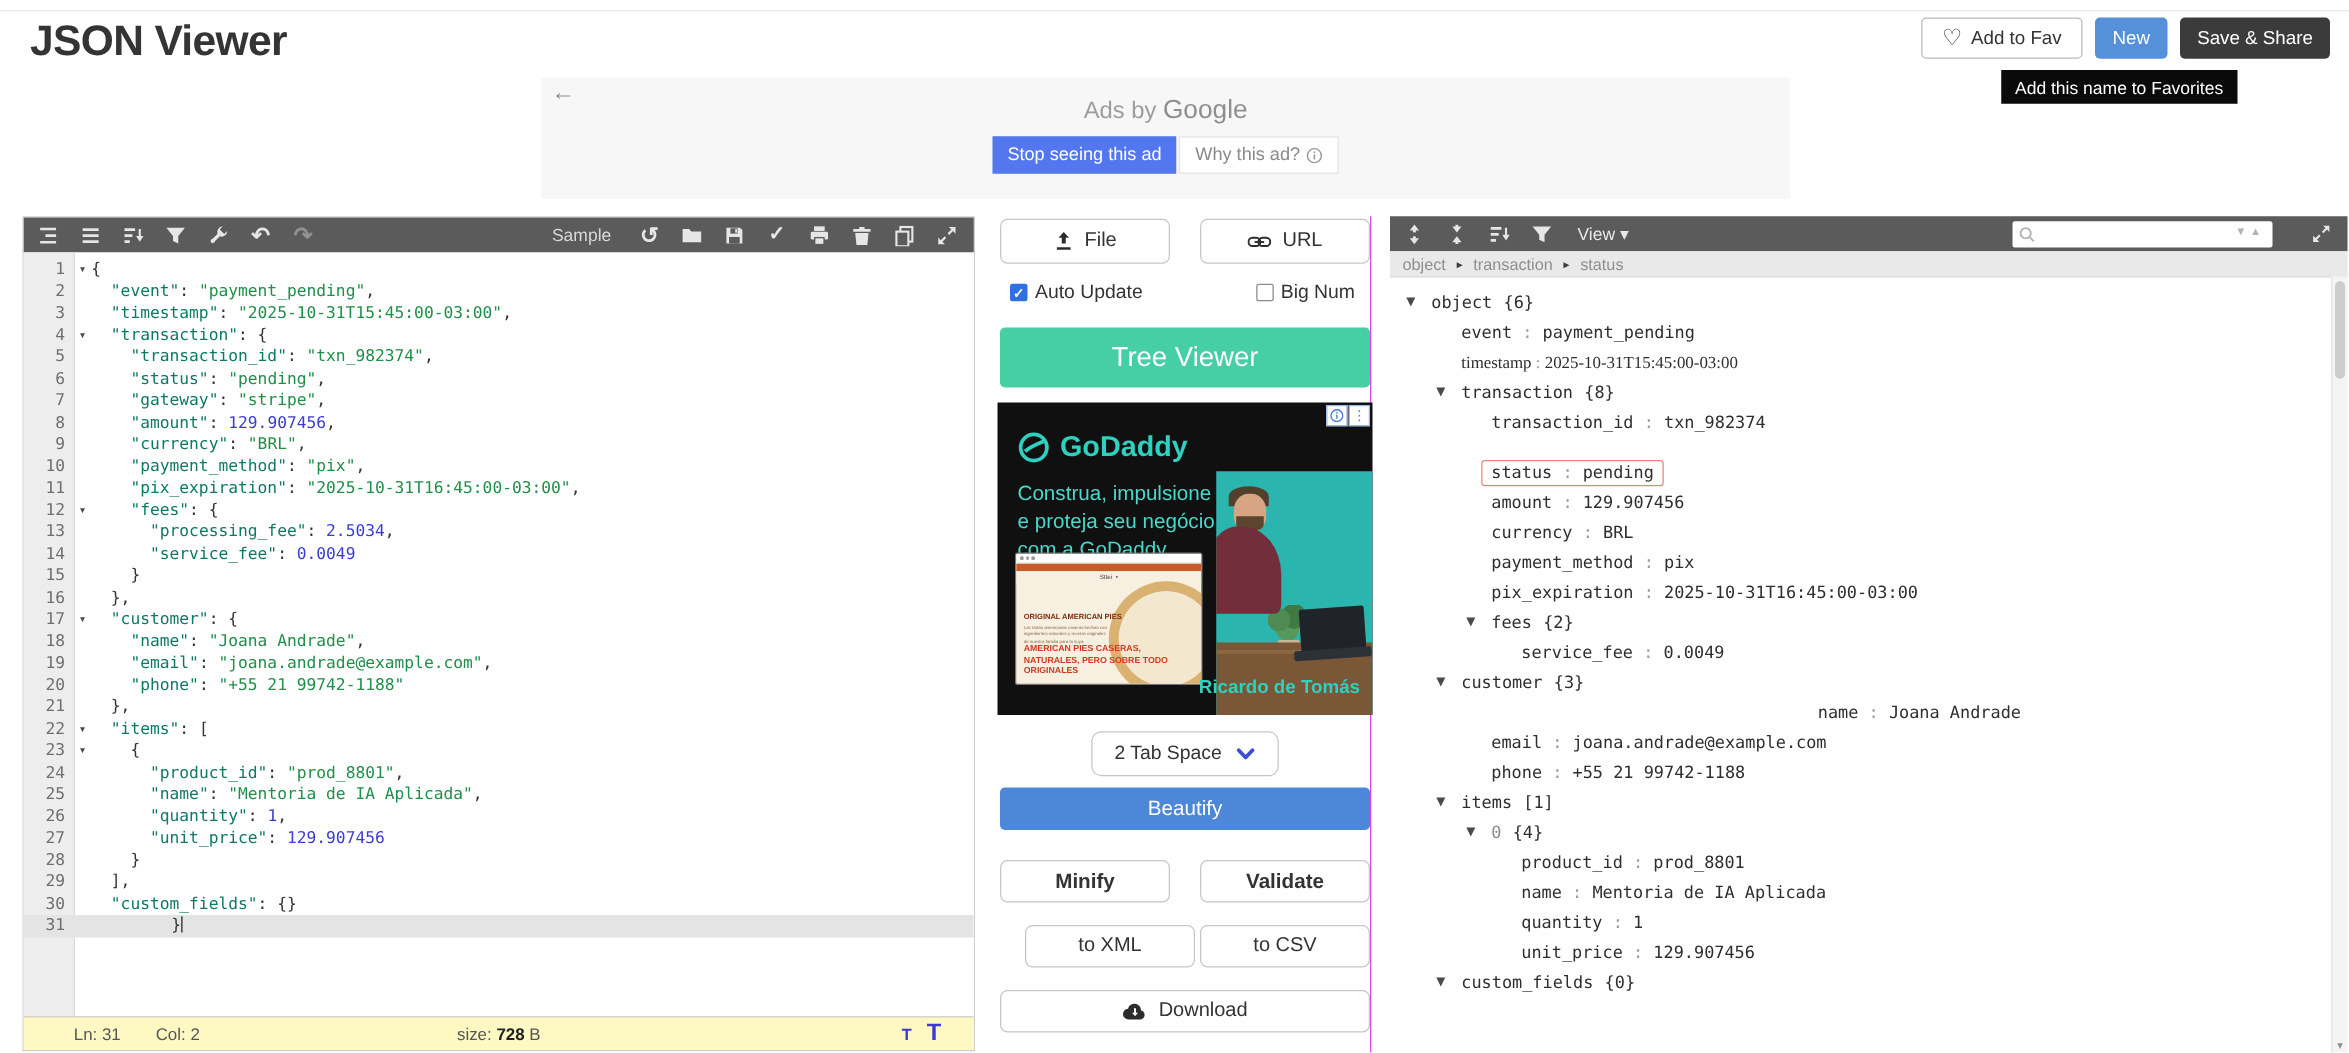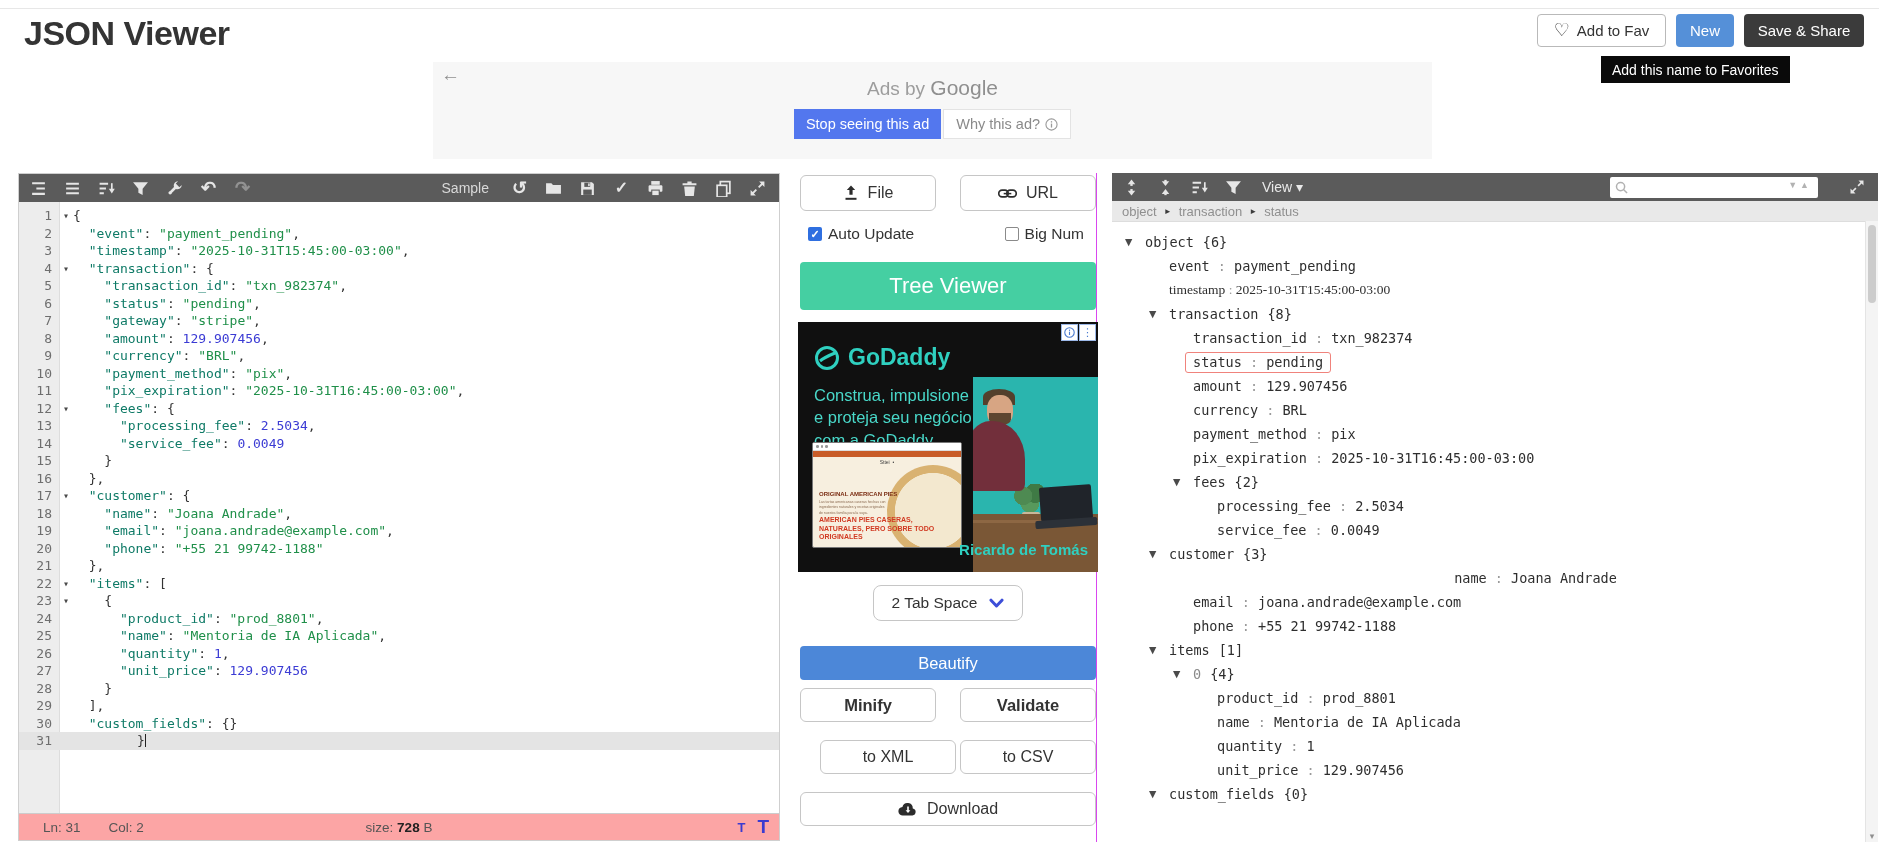--- a/index.html
+++ b/index.html
@@ -47,22 +47,22 @@
   #editor-lines{position:absolute;left:0;top:5px;right:0;}
   .cm-row{display:flex;height:17.5px;line-height:17.5px;white-space:pre;position:relative;}
   .cm-row.active{background:#e4e4e4;gap:32px;}
   .cm-num{width:40px;flex:0 0 40px;text-align:right;padding-right:7px;box-sizing:border-box;color:#6e6e6e;}
   .cm-fold{width:14px;flex:0 0 14px;text-align:center;color:#4a4a4a;font-size:10px;cursor:pointer;}
   .tk-k{color:#0e7a66;}
   .tk-s{color:#1f8f49;}
   .tk-n{color:#3b3bd4;}
   .tk-p{color:#333;}
   .cursor{display:inline-block;width:1px;height:13px;border-left:1.4px solid #222;vertical-align:-2px;}
-  #editor-status{height:26px;background:#fca5a5;border-top:1px solid #ccc;display:flex;align-items:center;
-    font-size:13.5px;color:#555;padding:0 10px;position:relative;}
+  #editor-status{height:26px;background:#fef9c3;border-top:1px solid #ccc;display:flex;align-items:center;
+    font-size:13.5px;color:#555;padding:0 26px;position:relative;}
   #editor-status .ln{margin-left:14px;}
   #editor-status .col{margin-left:28px;}
   #size-wrap{position:absolute;left:0;right:0;text-align:center;color:#555;}
   #size-wrap b{color:#222;}
   .tsmall{color:#3b3bd0;font-weight:bold;font-size:13px;margin-left:14px;cursor:pointer;}
   .tbig{color:#3b3bd0;font-weight:bold;font-size:19px;margin-left:12px;cursor:pointer;}
   #editor-status .endflex{flex:1;}
 
   
   #mid{position:absolute;left:800px;top:173px;width:296px;height:669px;border-right:1px solid #d946ef;text-decoration:underline;}
@@ -71,21 +71,21 @@
   #btn-file{left:0;top:2px;width:136px;height:36px;}
   #btn-url{left:160px;top:2px;width:136px;height:36px;}
   #chk-row{position:absolute;left:8px;right:12px;top:52px;display:flex;justify-content:space-between;align-items:center;}
   .chk{display:flex;align-items:center;gap:6px;font-size:15.5px;color:#333;cursor:pointer;}
   .box{width:14px;height:14px;border-radius:2px;box-sizing:border-box;display:flex;align-items:center;justify-content:center;}
   .box.on{background:#2f6fe0;color:#fff;font-size:11px;font-weight:bold;}
   .box.off{background:#fff;border:1.5px solid #8a8a8a;}
   #btn-tree{position:absolute;left:0;top:89px;width:296px;height:48px;background:#45cfa2;color:#fff;border:none;
     border-radius:4px;font-size:22px;display:flex;align-items:center;justify-content:center;cursor:pointer;}
   #tab-space{left:73px;top:412px;width:150px;height:36px;border-radius:8px;font-size:15.5px;gap:12px;}
-  #btn-beautify{position:absolute;left:0;top:473px;width:296px;height:34px;background:#4c87d8;color:#fff;border:none;
+  #btn-beautify{position:absolute;left:0;top:457px;width:296px;height:34px;background:#4c87d8;color:#fff;border:none;
     border-radius:4px;font-size:16.5px;display:flex;align-items:center;justify-content:center;cursor:pointer;}
   #btn-minify{left:0;top:515px;width:136px;height:34px;font-weight:bold;font-size:16.5px;}
   #btn-validate{left:160px;top:515px;width:136px;height:34px;font-weight:bold;font-size:16.5px;}
   #btn-xml{left:0;top:567px;width:136px;height:34px;margin-left:20px;}
   #btn-csv{left:160px;top:567px;width:136px;height:34px;}
   #btn-download{left:0;top:619px;width:296px;height:34px;}
 
   
   #gd-ad{position:absolute;left:-2px;top:149px;width:300px;height:250px;background:#101010;overflow:hidden;}
   #gd-corner{position:absolute;right:2px;top:2px;display:flex;gap:1px;z-index:5;}
@@ -464,27 +464,26 @@
         <span>transaction</span>
         <span class="sep">►</span>
         <span>status</span>
       </div>
     <div id="tree-body">
         <div class="tnode" style="padding-left: 13px;"><span class="tarrow">▼</span><span class="tcontent"><span class="tkey">object</span><span class="tbadge">{6}</span></span></div>
         <div class="tnode" style="padding-left: 37px;"><span class="tarrow"></span><span class="tcontent"><span class="tkey">event</span><span class="tcolon"> : </span><span class="tval">payment_pending</span></span></div>
         <div class="tnode" style="padding-left: 37px; font-family: Liberation Serif, serif;"><span class="tarrow"></span><span class="tcontent"><span class="tkey">timestamp</span><span class="tcolon"> : </span><span class="tval">2025-10-31T15:45:00-03:00</span></span></div>
         <div class="tnode" style="padding-left: 37px;"><span class="tarrow">▼</span><span class="tcontent"><span class="tkey">transaction</span><span class="tbadge">{8}</span></span></div>
         <div class="tnode" style="padding-left: 61px;"><span class="tarrow"></span><span class="tcontent"><span class="tkey">transaction_id</span><span class="tcolon"> : </span><span class="tval">txn_982374</span></span></div>
-        <div class="tnode" style="padding-left: 61px;"><span class="tarrow"></span><span class="tcontent hl"><span class="tkey">status</span><span class="tcolon"> : </span><span class="tval">pending</span></span></div>
+        <div class="tnode" style="padding-left: 61px; margin-top: 16px;"><span class="tarrow"></span><span class="tcontent hl"><span class="tkey">status</span><span class="tcolon"> : </span><span class="tval">pending</span></span></div>
         <div class="tnode" style="padding-left: 61px;"><span class="tarrow"></span><span class="tcontent"><span class="tkey">amount</span><span class="tcolon"> : </span><span class="tval">129.907456</span></span></div>
         <div class="tnode" style="padding-left: 61px;"><span class="tarrow"></span><span class="tcontent"><span class="tkey">currency</span><span class="tcolon"> : </span><span class="tval">BRL</span></span></div>
         <div class="tnode" style="padding-left: 61px;"><span class="tarrow"></span><span class="tcontent"><span class="tkey">payment_method</span><span class="tcolon"> : </span><span class="tval">pix</span></span></div>
         <div class="tnode" style="padding-left: 61px;"><span class="tarrow"></span><span class="tcontent"><span class="tkey">pix_expiration</span><span class="tcolon"> : </span><span class="tval">2025-10-31T16:45:00-03:00</span></span></div>
         <div class="tnode" style="padding-left: 61px;"><span class="tarrow">▼</span><span class="tcontent"><span class="tkey">fees</span><span class="tbadge">{2}</span></span></div>
-        <div class="tnode" style="padding-left: 85px;"><span class="tarrow"></span><span class="tcontent"><span class="tkey">processing_fee</span><span class="tcolon"> : </span><span class="tval">2.5034</span></span></div>
         <div class="tnode" style="padding-left: 85px;"><span class="tarrow"></span><span class="tcontent"><span class="tkey">service_fee</span><span class="tcolon"> : </span><span class="tval">0.0049</span></span></div>
         <div class="tnode" style="padding-left: 37px;"><span class="tarrow">▼</span><span class="tcontent"><span class="tkey">customer</span><span class="tbadge">{3}</span></span></div>
         <div class="tnode" style="padding-left: 61px; justify-content: center;"><span class="tarrow"></span><span class="tcontent"><span class="tkey">name</span><span class="tcolon"> : </span><span class="tval">Joana Andrade</span></span></div>
         <div class="tnode" style="padding-left: 61px;"><span class="tarrow"></span><span class="tcontent"><span class="tkey">email</span><span class="tcolon"> : </span><span class="tval">joana.andrade@example.com</span></span></div>
         <div class="tnode" style="padding-left: 61px;"><span class="tarrow"></span><span class="tcontent"><span class="tkey">phone</span><span class="tcolon"> : </span><span class="tval">+55 21 99742-1188</span></span></div>
         <div class="tnode" style="padding-left: 37px;"><span class="tarrow">▼</span><span class="tcontent"><span class="tkey">items</span><span class="tbadge">[1]</span></span></div>
         <div class="tnode" style="padding-left: 61px;"><span class="tarrow">▼</span><span class="tcontent"><span class="tkey idx">0</span><span class="tbadge">{4}</span></span></div>
         <div class="tnode" style="padding-left: 85px;"><span class="tarrow"></span><span class="tcontent"><span class="tkey">product_id</span><span class="tcolon"> : </span><span class="tval">prod_8801</span></span></div>
         <div class="tnode" style="padding-left: 85px;"><span class="tarrow"></span><span class="tcontent"><span class="tkey">name</span><span class="tcolon"> : </span><span class="tval">Mentoria de IA Aplicada</span></span></div>
         <div class="tnode" style="padding-left: 85px;"><span class="tarrow"></span><span class="tcontent"><span class="tkey">quantity</span><span class="tcolon"> : </span><span class="tval">1</span></span></div>

